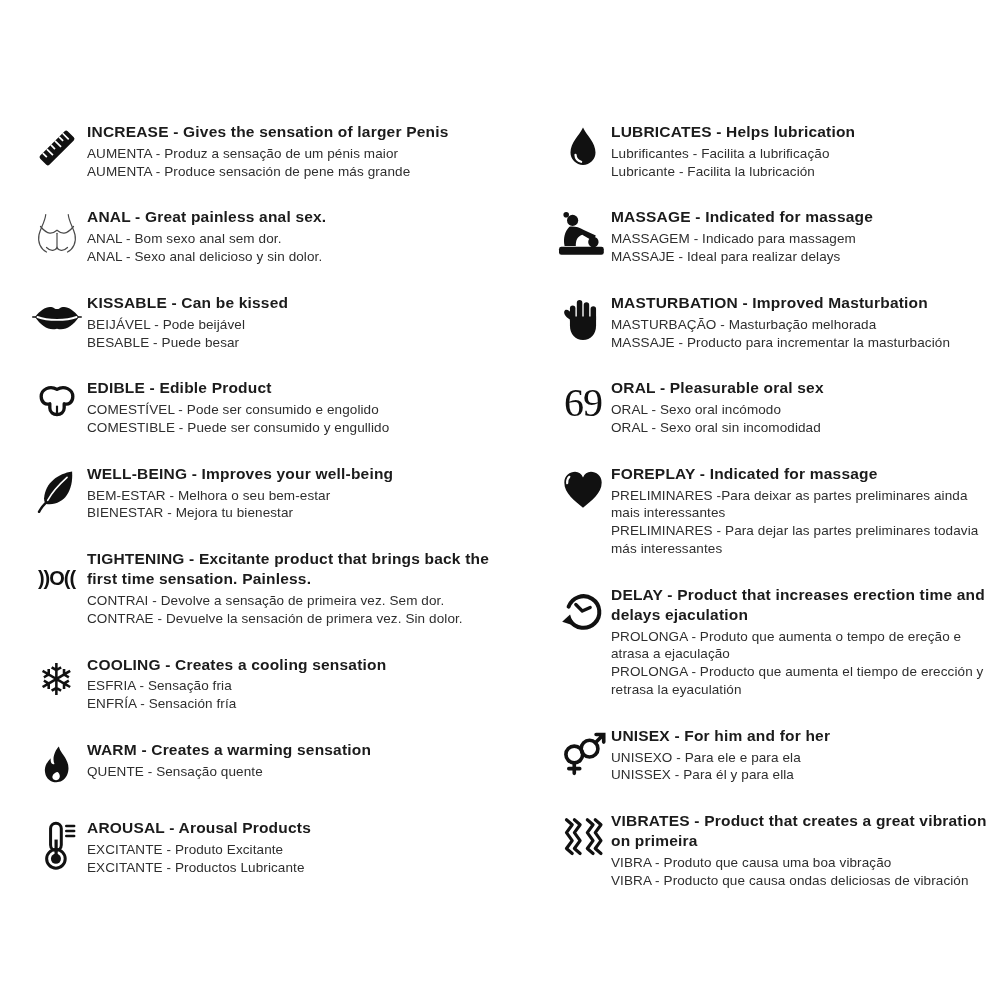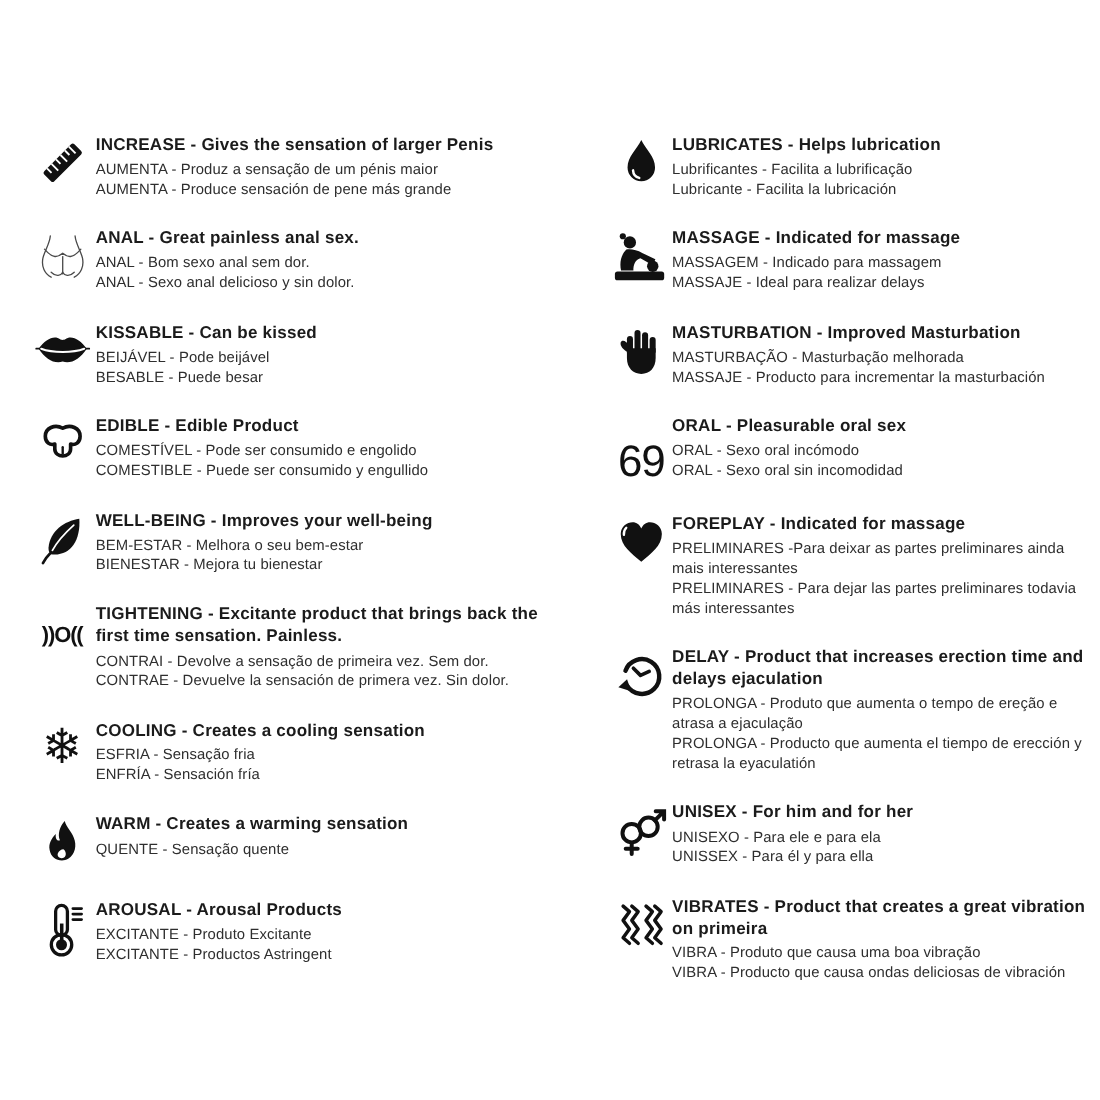--- a/index.html
+++ b/index.html
@@ -23,21 +23,21 @@
   .col-right .text-cell{max-width:382px;}
   .title{
     font-size:15.5px;font-weight:700;color:#1b1b1b;line-height:1.28;
     letter-spacing:.2px;margin-bottom:3px;
   }
   .sub{font-size:13.5px;font-weight:400;color:#2e2e2e;line-height:1.32;letter-spacing:.1px;}
   .svgwrap{display:block;line-height:0;}
   .svgwrap svg{display:block;}
   .glyph{display:block;color:#111;white-space:nowrap;line-height:1;}
   [data-name="tightening-icon"]{font-size:20px;font-weight:800;margin-top:16px;letter-spacing:-1px;}
-  [data-name="sixty-nine-icon"]{font-size:40px;font-weight:400;margin-top:19px;letter-spacing:-1px;font-family:Liberation Sans, sans-serif;}
+  [data-name="sixty-nine-icon"]{font-size:40px;font-weight:400;margin-top:2px;letter-spacing:-1px;font-family:Liberation Serif, serif;}
   [data-name="snowflake-icon"]{font-size:44px;line-height:1;margin-top:0;color:#111;display:block;}
 </style>
 </head>
 <body>
 
 <div class="sheet" data-name="icon-legend-sheet">
   <div class="col col-left" id="col-left" data-name="legend-column-left">
       <div class="row" data-name="legend-item">
         <div class="icon-cell" data-name="legend-item-icon-cell">
           <span class="svgwrap" data-name="ruler-icon">
@@ -162,21 +162,21 @@
               <circle cx="30.5" cy="53" r="13" fill="none" stroke="#111" stroke-width="4.2"></circle>
               <circle cx="30.5" cy="53" r="7" fill="#111"></circle>
               <rect x="28.5" y="26" width="4.5" height="24" fill="#111"></rect>
               <path d="M45,7 h11 M45,14 h11 M45,21 h11" stroke="#111" stroke-width="3.6" stroke-linecap="round"></path>
             </svg>
           </span>
         </div>
         <div class="text-cell" data-name="legend-item-text">
           <div class="title" data-name="item-title">AROUSAL - Arousal Products</div>
           <div class="sub" data-name="item-subtitle-pt">EXCITANTE - Produto Excitante</div>
-          <div class="sub" data-name="item-subtitle-es">EXCITANTE - Productos Astringent</div>
+          <div class="sub" data-name="item-subtitle-es">EXCITANTE - Productos Lubricante</div>
         </div>
       </div>
     </div>
   <div class="col col-right" id="col-right" data-name="legend-column-right">
       <div class="row" data-name="legend-item">
         <div class="icon-cell" data-name="legend-item-icon-cell">
           <span class="svgwrap" data-name="drop-icon">
             <svg width="40" height="46" viewBox="0 0 64 72">
               <path fill="#111" d="M32,3 C38,16 52,27 52,43 A20,20 0 1 1 12,43 C12,27 26,16 32,3 Z"></path>
               <path d="M20,47 a12,12 0 0 0 9,11" stroke="#fff" stroke-width="3.6" fill="none" stroke-linecap="round"></path>

